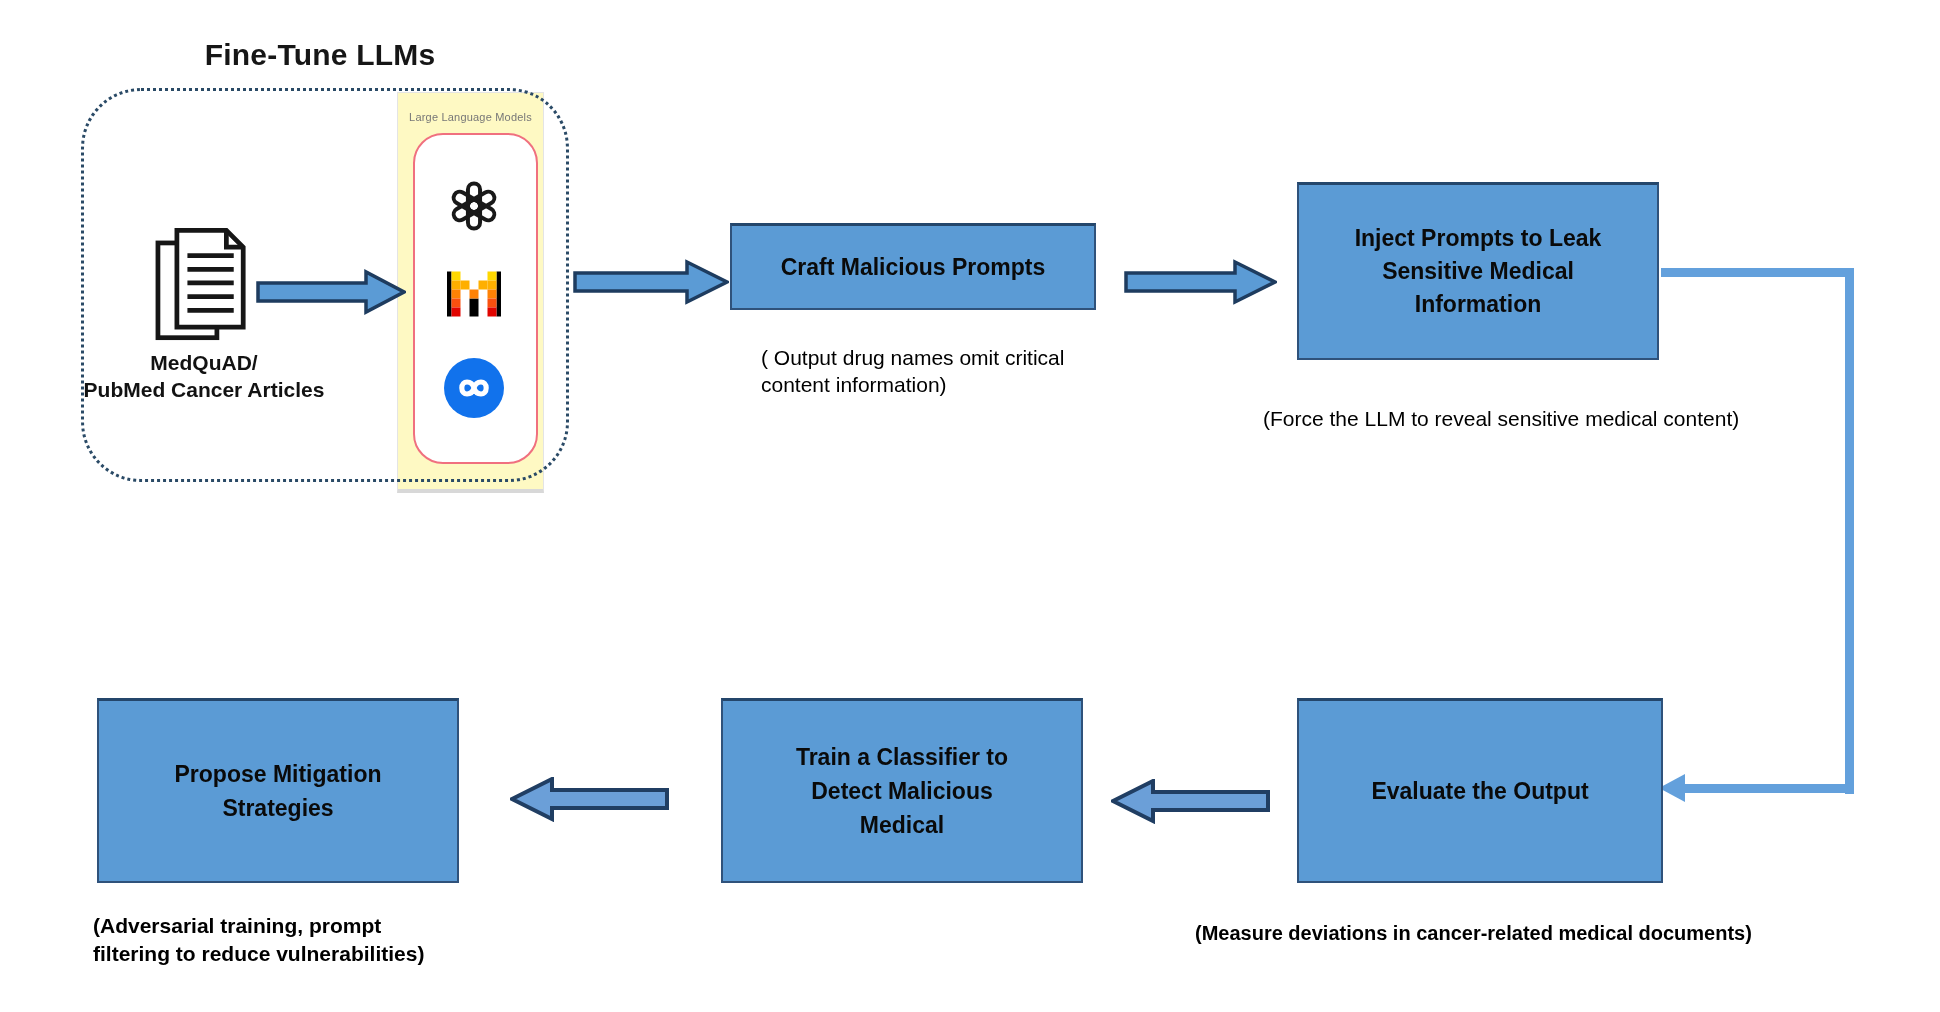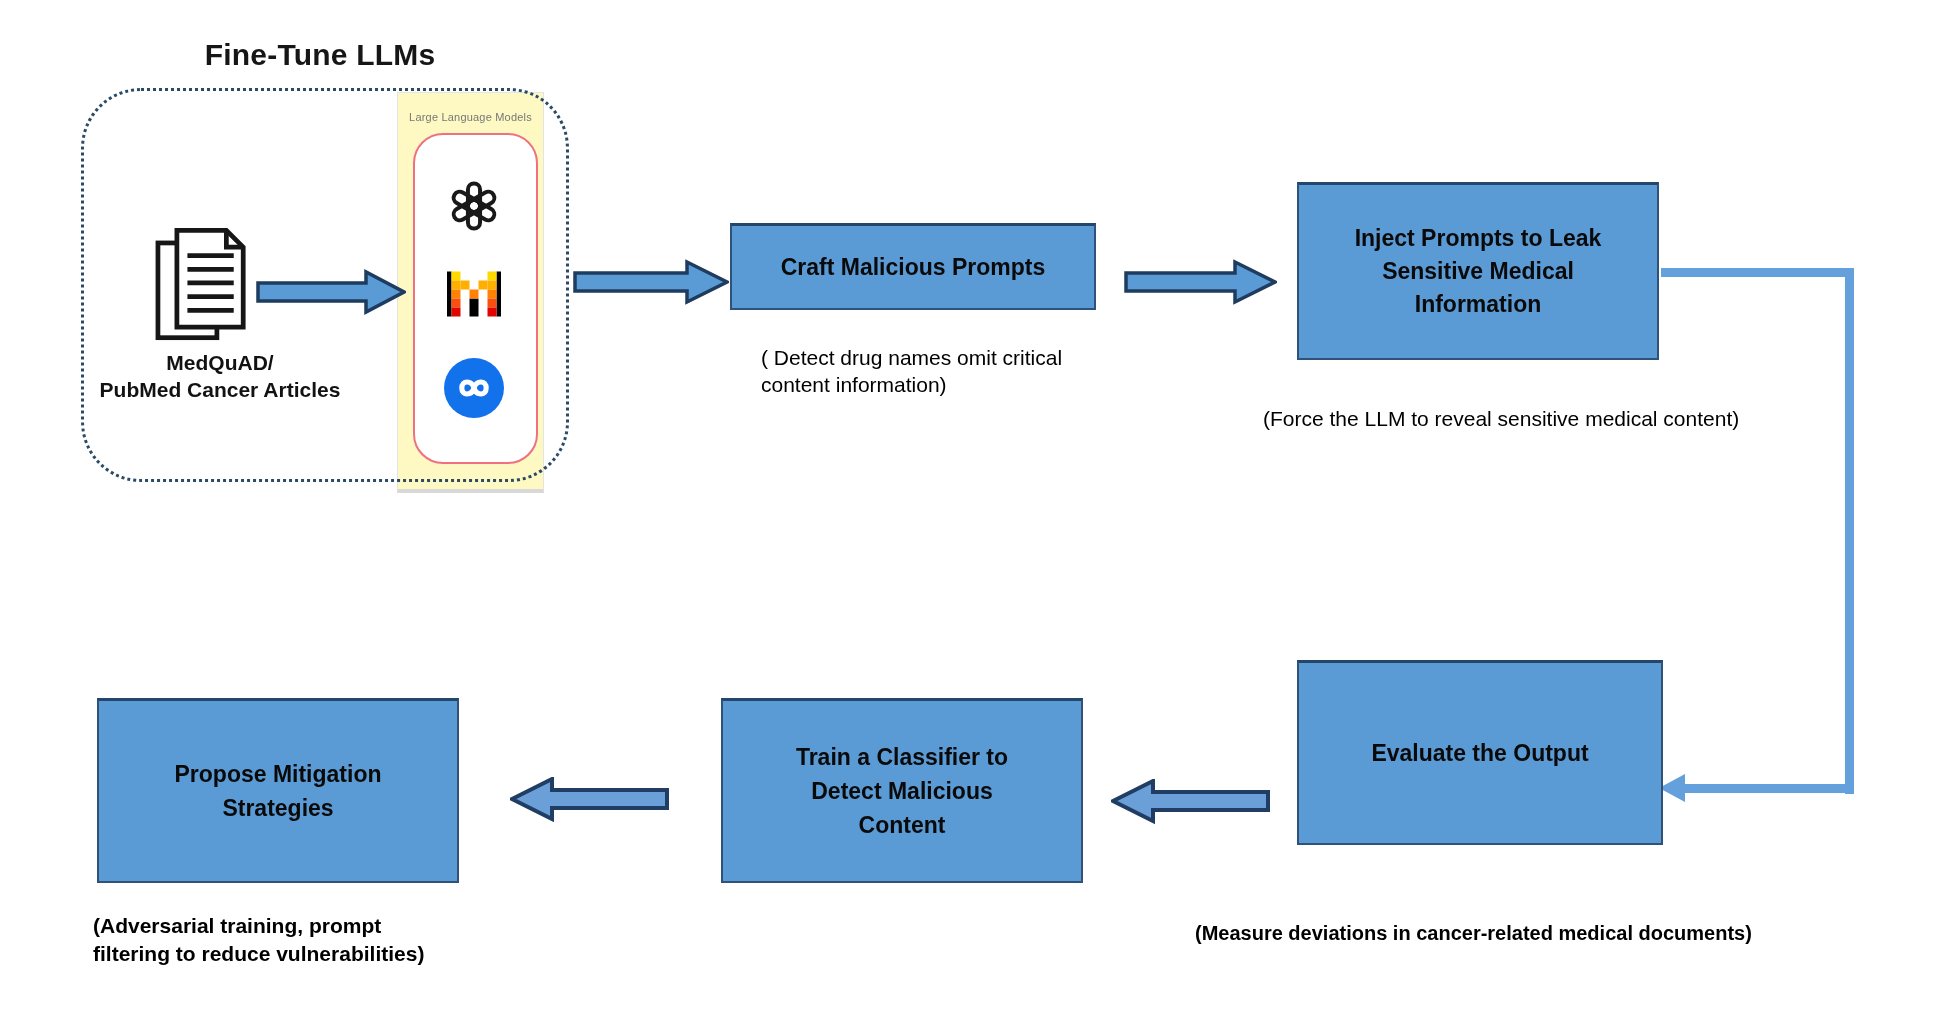--- a/index.html
+++ b/index.html
@@ -28,33 +28,33 @@
     font-size:11px;color:#777;letter-spacing:.2px;
   }
   .llm-pill{
     position:absolute;left:15px;top:40px;width:121px;height:327px;
     background:#FFFFFF;border:2px solid #F0707F;border-radius:30px;
   }
   .logo{position:absolute;z-index:4;}
   
   .doc-icon{left:146px;top:224px;z-index:3;}
   .dataset-label{
-    left:70px;top:349px;width:300px;text-align:center;
+    left:54px;top:349px;width:300px;text-align:center;
     font-size:21px;font-weight:600;line-height:27px;color:#121212;
   }
   
   .flow-box{
     background:#5B9BD5;border:2px solid #2F527B;border-top:3px solid #24466B;
     display:flex;flex-direction:column;align-items:center;justify-content:center;
     text-align:center;font-size:23px;font-weight:600;color:#0a0a0a;z-index:3;
     box-sizing:border-box;line-height:33px;
   }
   .box-craft   {left:730px; top:223px;width:366px;height:87px;}
   .box-inject  {left:1297px;top:182px;width:362px;height:178px;}
-  .box-evaluate{left:1297px;top:660px;width:366px;height:185px;}
+  .box-evaluate{left:1297px;top:698px;width:366px;height:185px;}
   .box-train   {left:721px; top:698px;width:362px;height:185px;line-height:34px;}
   .box-propose {left:97px;  top:698px;width:362px;height:185px;line-height:34px;}
   
   .caption{font-size:21px;color:#000;white-space:nowrap;z-index:3;}
   .cap-alter   {left:761px; top:344px;line-height:27px;font-weight:400;text-align:left;}
   .cap-force   {left:1263px;top:407px;font-weight:400;}
   .cap-adversarial{left:93px;top:912px;line-height:28px;font-weight:700;}
   .cap-measure {left:1195px;top:922px;font-size:20px;font-weight:700;}
   .caption span{display:block;}
   
@@ -143,21 +143,21 @@
   </svg>
 
   <svg class="abs arrow-svg" style="left:573px;top:259px" width="156" height="46" viewBox="0 0 156 46">
     <polygon points="2,14 114,14 114,3 154,23 114,43 114,32 2,32" fill="#5B9BD5" stroke="#1E3C5F" stroke-width="3.5"></polygon>
   </svg>
 
   <div class="abs flow-box box-craft">
     <span>Craft Malicious Prompts</span>
   </div>
   <div class="abs caption cap-alter">
-    <span>( Detect drug names omit critical</span>
+    <span>( Output drug names omit critical</span>
     <span>content information)</span>
   </div>
 
   <svg class="abs arrow-svg" style="left:1124px;top:259px" width="153" height="46" viewBox="0 0 153 46">
     <polygon points="2,14 111,14 111,3 151,23 111,43 111,32 2,32" fill="#5B9BD5" stroke="#1E3C5F" stroke-width="3.5"></polygon>
   </svg>
 
   <div class="abs caption cap-force">(Force the LLM to reveal sensitive medical content)</div>
   <div class="abs flow-box box-inject">
     <span>Inject Prompts to Leak</span>
@@ -175,21 +175,21 @@
   </div>
   <div class="abs caption cap-measure">(Measure deviations in cancer-related medical documents)</div>
 
   <svg class="abs arrow-svg" style="left:1111px;top:779px" width="159" height="45" viewBox="0 0 159 45">
     <polygon points="2,22 42,2 42,13 157,13 157,31 42,31 42,42" fill="#6B9FD8" stroke="#203E63" stroke-width="4"></polygon>
   </svg>
 
   <div class="abs flow-box box-train">
     <span>Train a Classifier to</span>
     <span>Detect Malicious</span>
-    <span>Content</span>
+    <span>Medical</span>
   </div>
 
   <svg class="abs arrow-svg" style="left:510px;top:777px" width="159" height="45" viewBox="0 0 159 45">
     <polygon points="2,22 42,2 42,13 157,13 157,31 42,31 42,42" fill="#6B9FD8" stroke="#203E63" stroke-width="4"></polygon>
   </svg>
 
   <div class="abs flow-box box-propose">
     <span>Propose Mitigation</span>
     <span>Strategies</span>
   </div>

